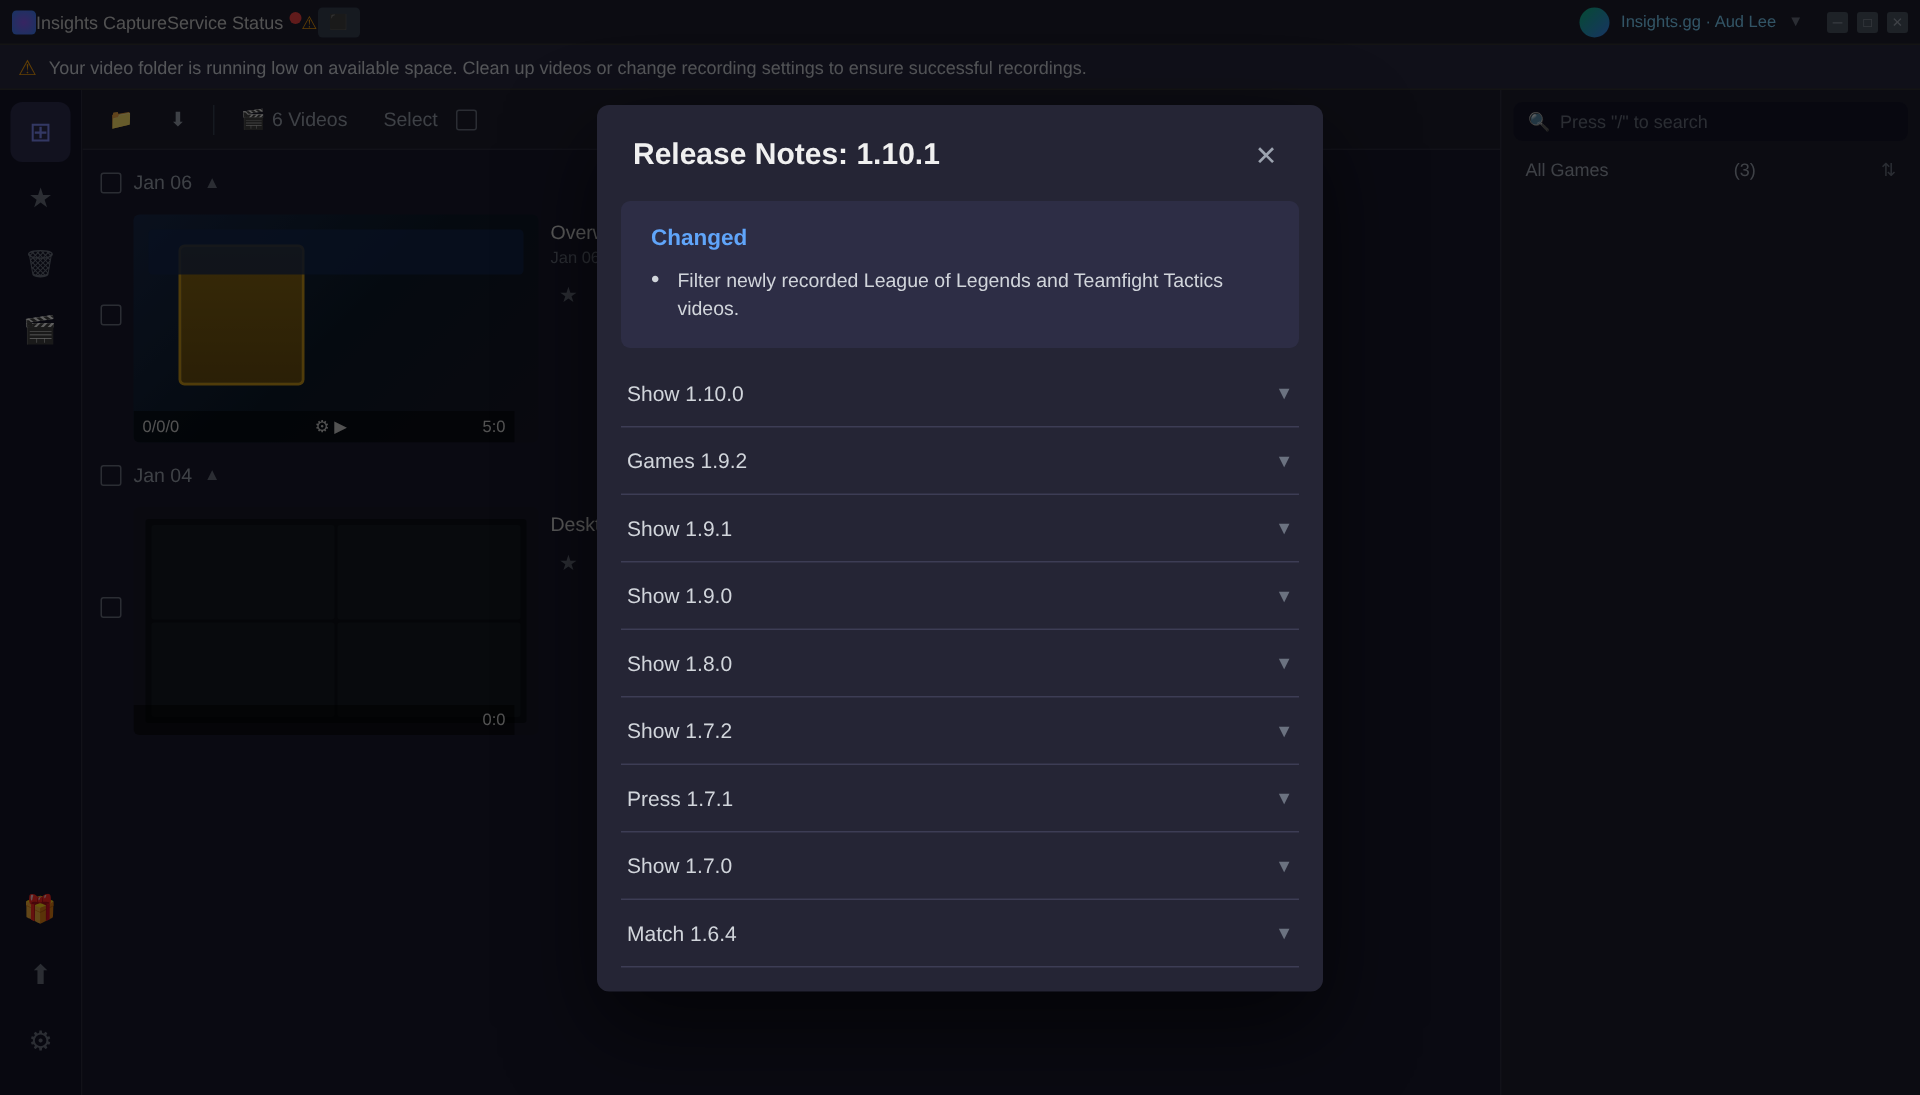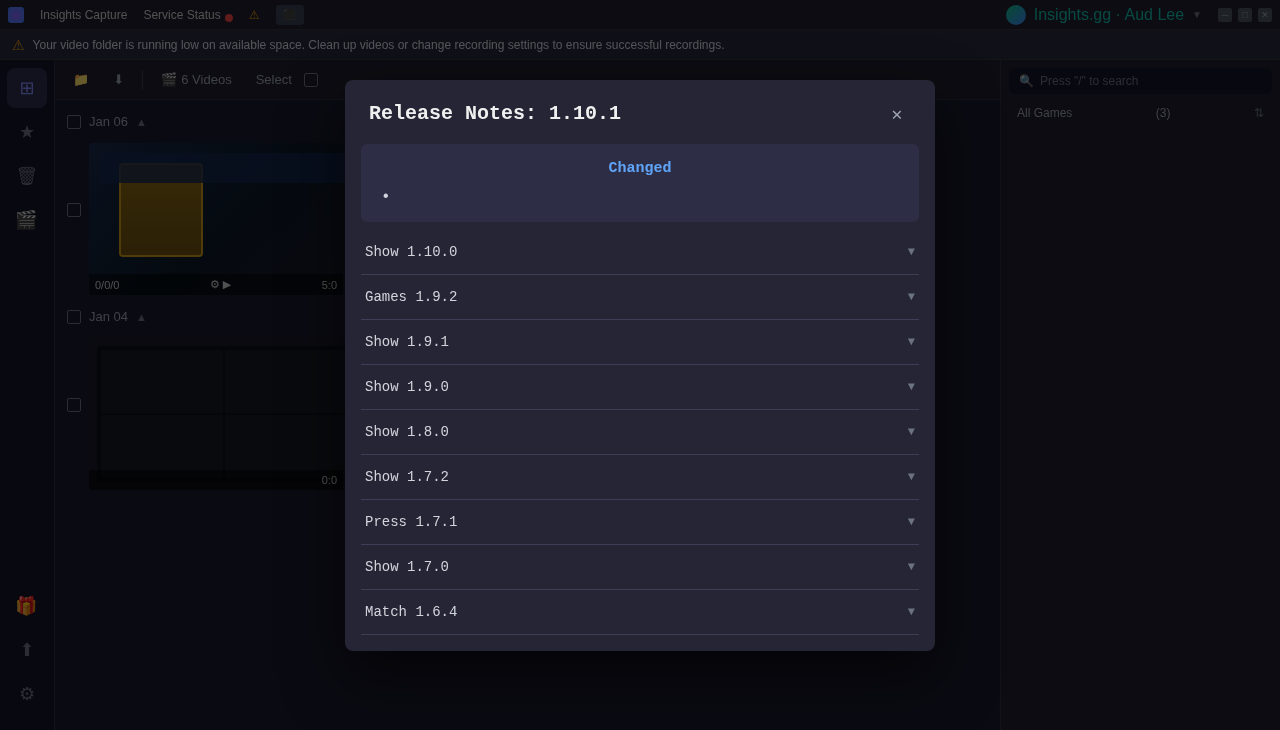--- a/index.html
+++ b/index.html
@@ -19,35 +19,35 @@
       background: #1e1e2e;
       display: flex;
       align-items: center;
       padding: 0 8px;
       justify-content: space-between;
       border-bottom: 1px solid #333;
     }
     .title-bar-left {
       display: flex;
       align-items: center;
-      gap: 16px;
+      gap: 0;
     }
     .app-icon {
       width: 16px;
       height: 16px;
       background: radial-gradient(circle, #8b5cf6, #3b82f6);
       border-radius: 3px;
     }
     .app-title {
       font-size: 12px;
       color: #ccc;
     }
     .service-status {
       display: flex;
-      align-items: flex-end;
+      align-items: flex-start;
       gap: 4px;
       font-size: 12px;
       color: #ccc;
     }
     .status-dot {
       width: 8px;
       height: 8px;
       background: #ef4444;
       border-radius: 50%;
     }
@@ -71,22 +71,22 @@
       align-items: center;
       gap: 8px;
     }
     .user-avatar {
       width: 20px;
       height: 20px;
       background: linear-gradient(135deg, #10b981, #3b82f6);
       border-radius: 50%;
     }
     .user-name {
-      font-size: 16px;
-      color: #14b8a6;
+      font-size: 11px;
+      color: #7dd3fc;
     }
     .window-controls {
       display: flex;
       gap: 6px;
       margin-left: 8px;
     }
     .win-btn {
       width: 14px;
       height: 14px;
       background: #4b5563;
@@ -366,29 +366,28 @@
       height: 100%;
       background: rgba(0,0,0,0.6);
       display: flex;
       align-items: center;
       justify-content: center;
       z-index: 100;
     }
 
     
     .modal {
-      width: 590px;
+      width: 484px;
       max-height: 620px;
       background: #252535;
       border-radius: 8px;
       overflow: hidden;
       box-shadow: 0 25px 60px rgba(0,0,0,0.6);
       display: flex;
       flex-direction: column;
-      font-family: Liberation Mono, monospace;
     }
     .modal-header {
       padding: 20px 24px 16px;
       display: flex;
       align-items: center;
       justify-content: space-between;
       flex-shrink: 0;
     }
     .modal-title {
       font-size: 20px;
@@ -414,21 +413,20 @@
       background: #2d2d45;
       border-radius: 6px;
       padding: 16px 20px;
       flex-shrink: 0;
     }
     .version-changed-label {
       font-size: 15px;
       font-weight: 600;
       color: #60a5fa;
       margin-bottom: 10px;
-      text-align: center;
     }
     .version-item {
       font-size: 13px;
       color: #d1d5db;
       padding-left: 4px;
       line-height: 1.5;
     }
     .version-bullet {
       display: flex;
       gap: 8px;
@@ -622,20 +620,21 @@
 
     <div class="modal-header">
       <h2 class="modal-title">Release Notes: 1.10.1</h2>
       <div class="modal-close">✕</div>
     </div>
 
     <div class="version-section">
       <div class="version-changed-label">Changed</div>
       <div class="version-bullet">
         <span class="bullet-dot">•</span>
+        <span class="version-item">Filter newly recorded League of Legends and Teamfight Tactics videos.</span>
       </div>
     </div>
 
     <div class="modal-scroll">
 
       <div class="accordion-item">
         <div class="accordion-header">
           <span>Show 1.10.0</span>
           <span class="chevron-icon">▼</span>
         </div>

